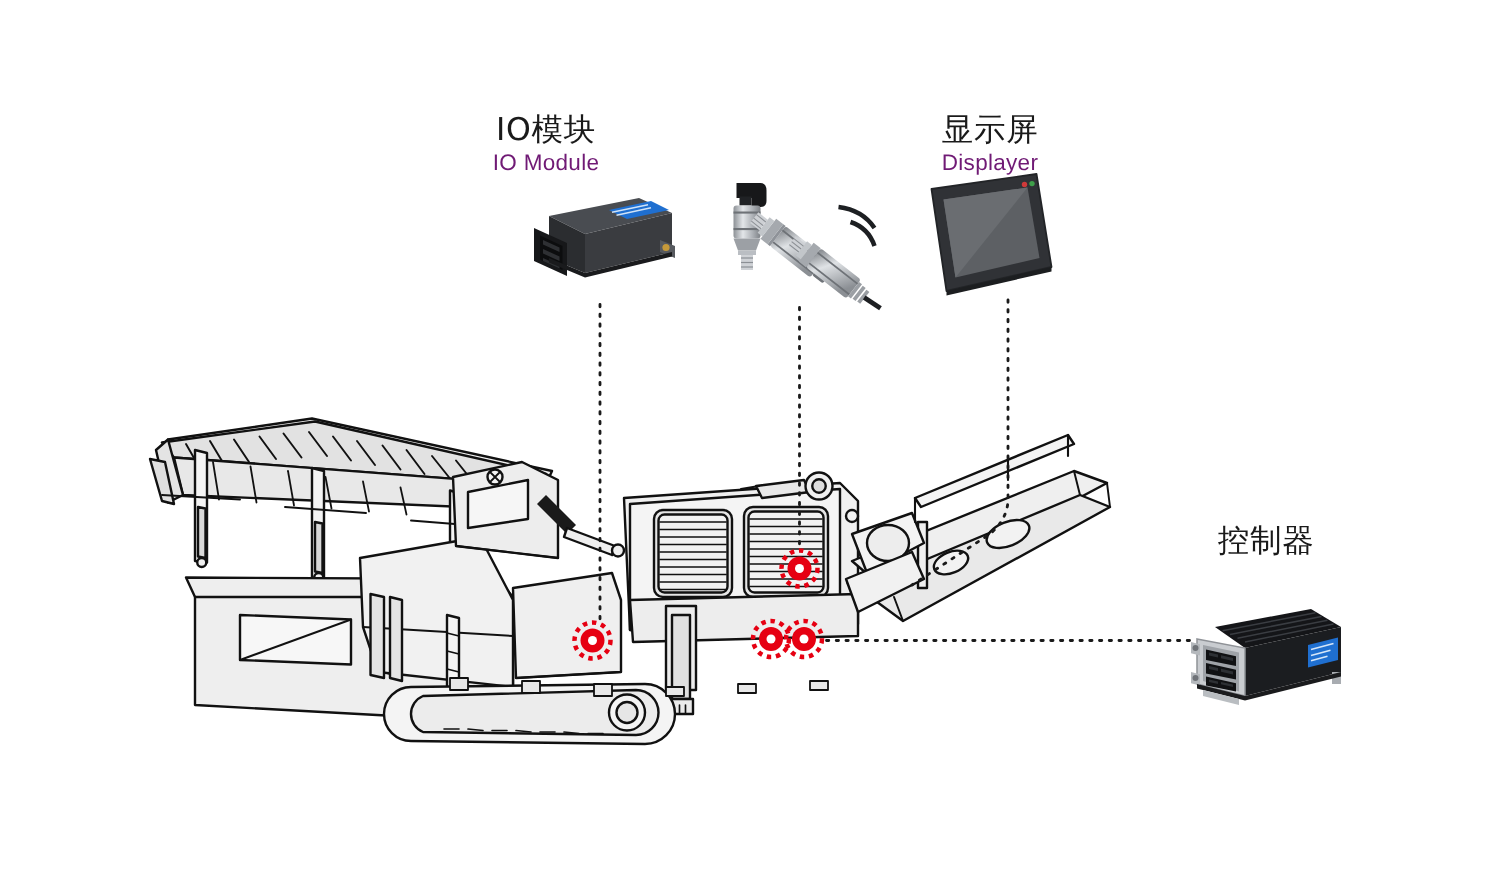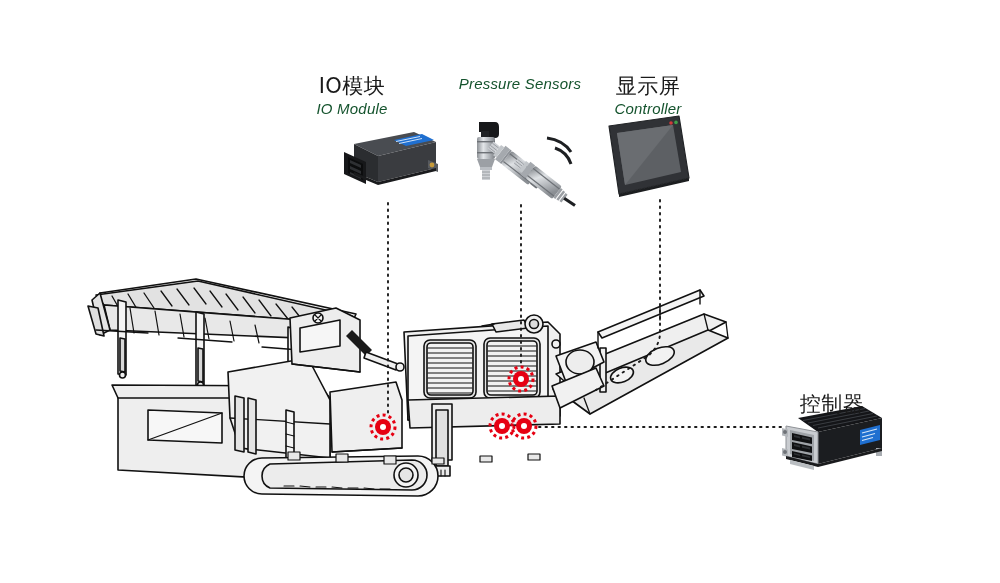--- a/index.html
+++ b/index.html
@@ -2,37 +2,36 @@
 <html><head>
 <meta charset="utf-8">
 <style>
   html,body{margin:0;padding:0;}
   body{
     width:1000px;height:583px;
     background:#ffffff;
     font-family:"Liberation Sans","DejaVu Sans",sans-serif;
     overflow:hidden;position:relative;
   }
-  #stage{position:absolute;left:0;top:0;width:848px;height:583px;}
+  #stage{position:absolute;left:12px;top:0;width:848px;height:583px;}
   .lbl{position:absolute;text-align:center;white-space:nowrap;}
   .lbl .cn{
     font-size:21px;color:#1a1a1a;line-height:25px;
     font-family:"DejaVu Sans","Liberation Sans",sans-serif;
     letter-spacing:.5px;
   }
   .lbl .en{
-    font-size:15px;color:#14532d;line-height:19px;
+    font-size:15px;color:#701a75;line-height:19px;
     font-family:"Liberation Sans","DejaVu Sans",sans-serif;
     letter-spacing:.2px;
-    font-style:italic;
   }
   #lbl-io{left:292px;top:74px;width:120px;}
   #lbl-ps{left:440px;top:74px;width:160px;}
   #lbl-dp{left:592px;top:74px;width:112px;text-align:center;}
-  #lbl-ct{left:770px;top:348px;width:124px;margin-top:44px;}
+  #lbl-ct{left:770px;top:348px;width:124px;}
   .part{position:absolute;}
   #part-io{left:336px;top:126px;width:104px;height:68px;}
   #part-ps{left:455px;top:118px;width:118px;height:92px;}
   #part-dp{left:601px;top:114px;width:92px;height:88px;}
   #part-ct{left:776px;top:404px;width:112px;height:82px;}
   svg{display:block;overflow:visible;}
 </style>
 </head>
 <body>
 
@@ -446,25 +445,24 @@
       <path d="M14,56 L38,62 L38,66 L14,60 Z" fill="#b9bdc1"></path>
     </svg>
   </div>
 
   <div class="lbl" id="lbl-io">
     <div class="cn">IO模块</div>
     <div class="en">IO Module</div>
   </div>
 
   <div class="lbl" id="lbl-ps">
-    <div class="en">Pressure Sensors</div>
   </div>
 
   <div class="lbl" id="lbl-dp">
     <div class="cn">显示屏</div>
-    <div class="en">Controller</div>
+    <div class="en">Displayer</div>
   </div>
 
   <div class="lbl" id="lbl-ct">
     <div class="cn">控制器</div>
   </div>
 
 </div>
 
 </body></html>

